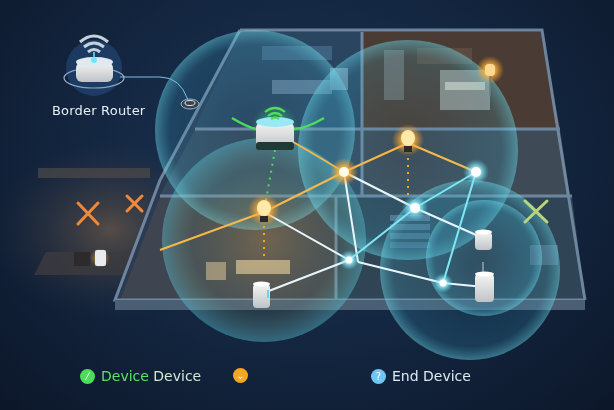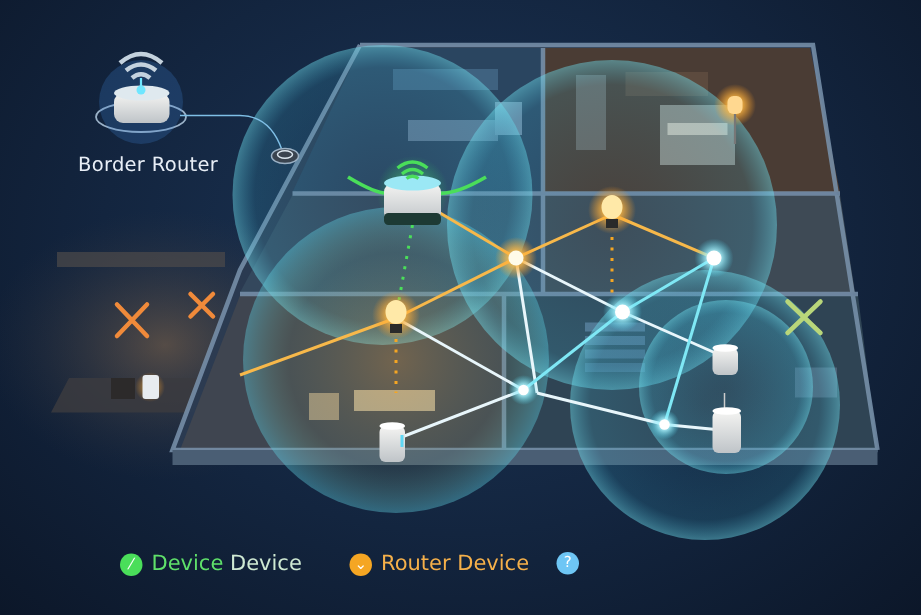--- a/index.html
+++ b/index.html
@@ -221,19 +221,19 @@
   <div class="br-label">Border Router</div>
 
   <div class="legend">
     <div class="legend-item" style="left:80px;">
       <span class="dot" style="background:#4ade5a;">⁄</span>
       <span style="color:#5fe06a;">Device</span>
       <span style="color:#cfe9d3;white-space:pre;"> Device</span>
     </div>
     <div class="legend-item" style="left:233px;">
       <span class="dot" style="background:#f5a623;">⌄</span>
-      <span style="color:#f5b04a;">Router Device</span>
     </div>
     <div class="legend-item" style="left:371px;">
       <span class="dot" style="background:#6ec6f5;">?</span>
+      <span style="color:#dfe9f3;">End Device</span>
     </div>
   </div>
 </div>
 
 </body></html>

